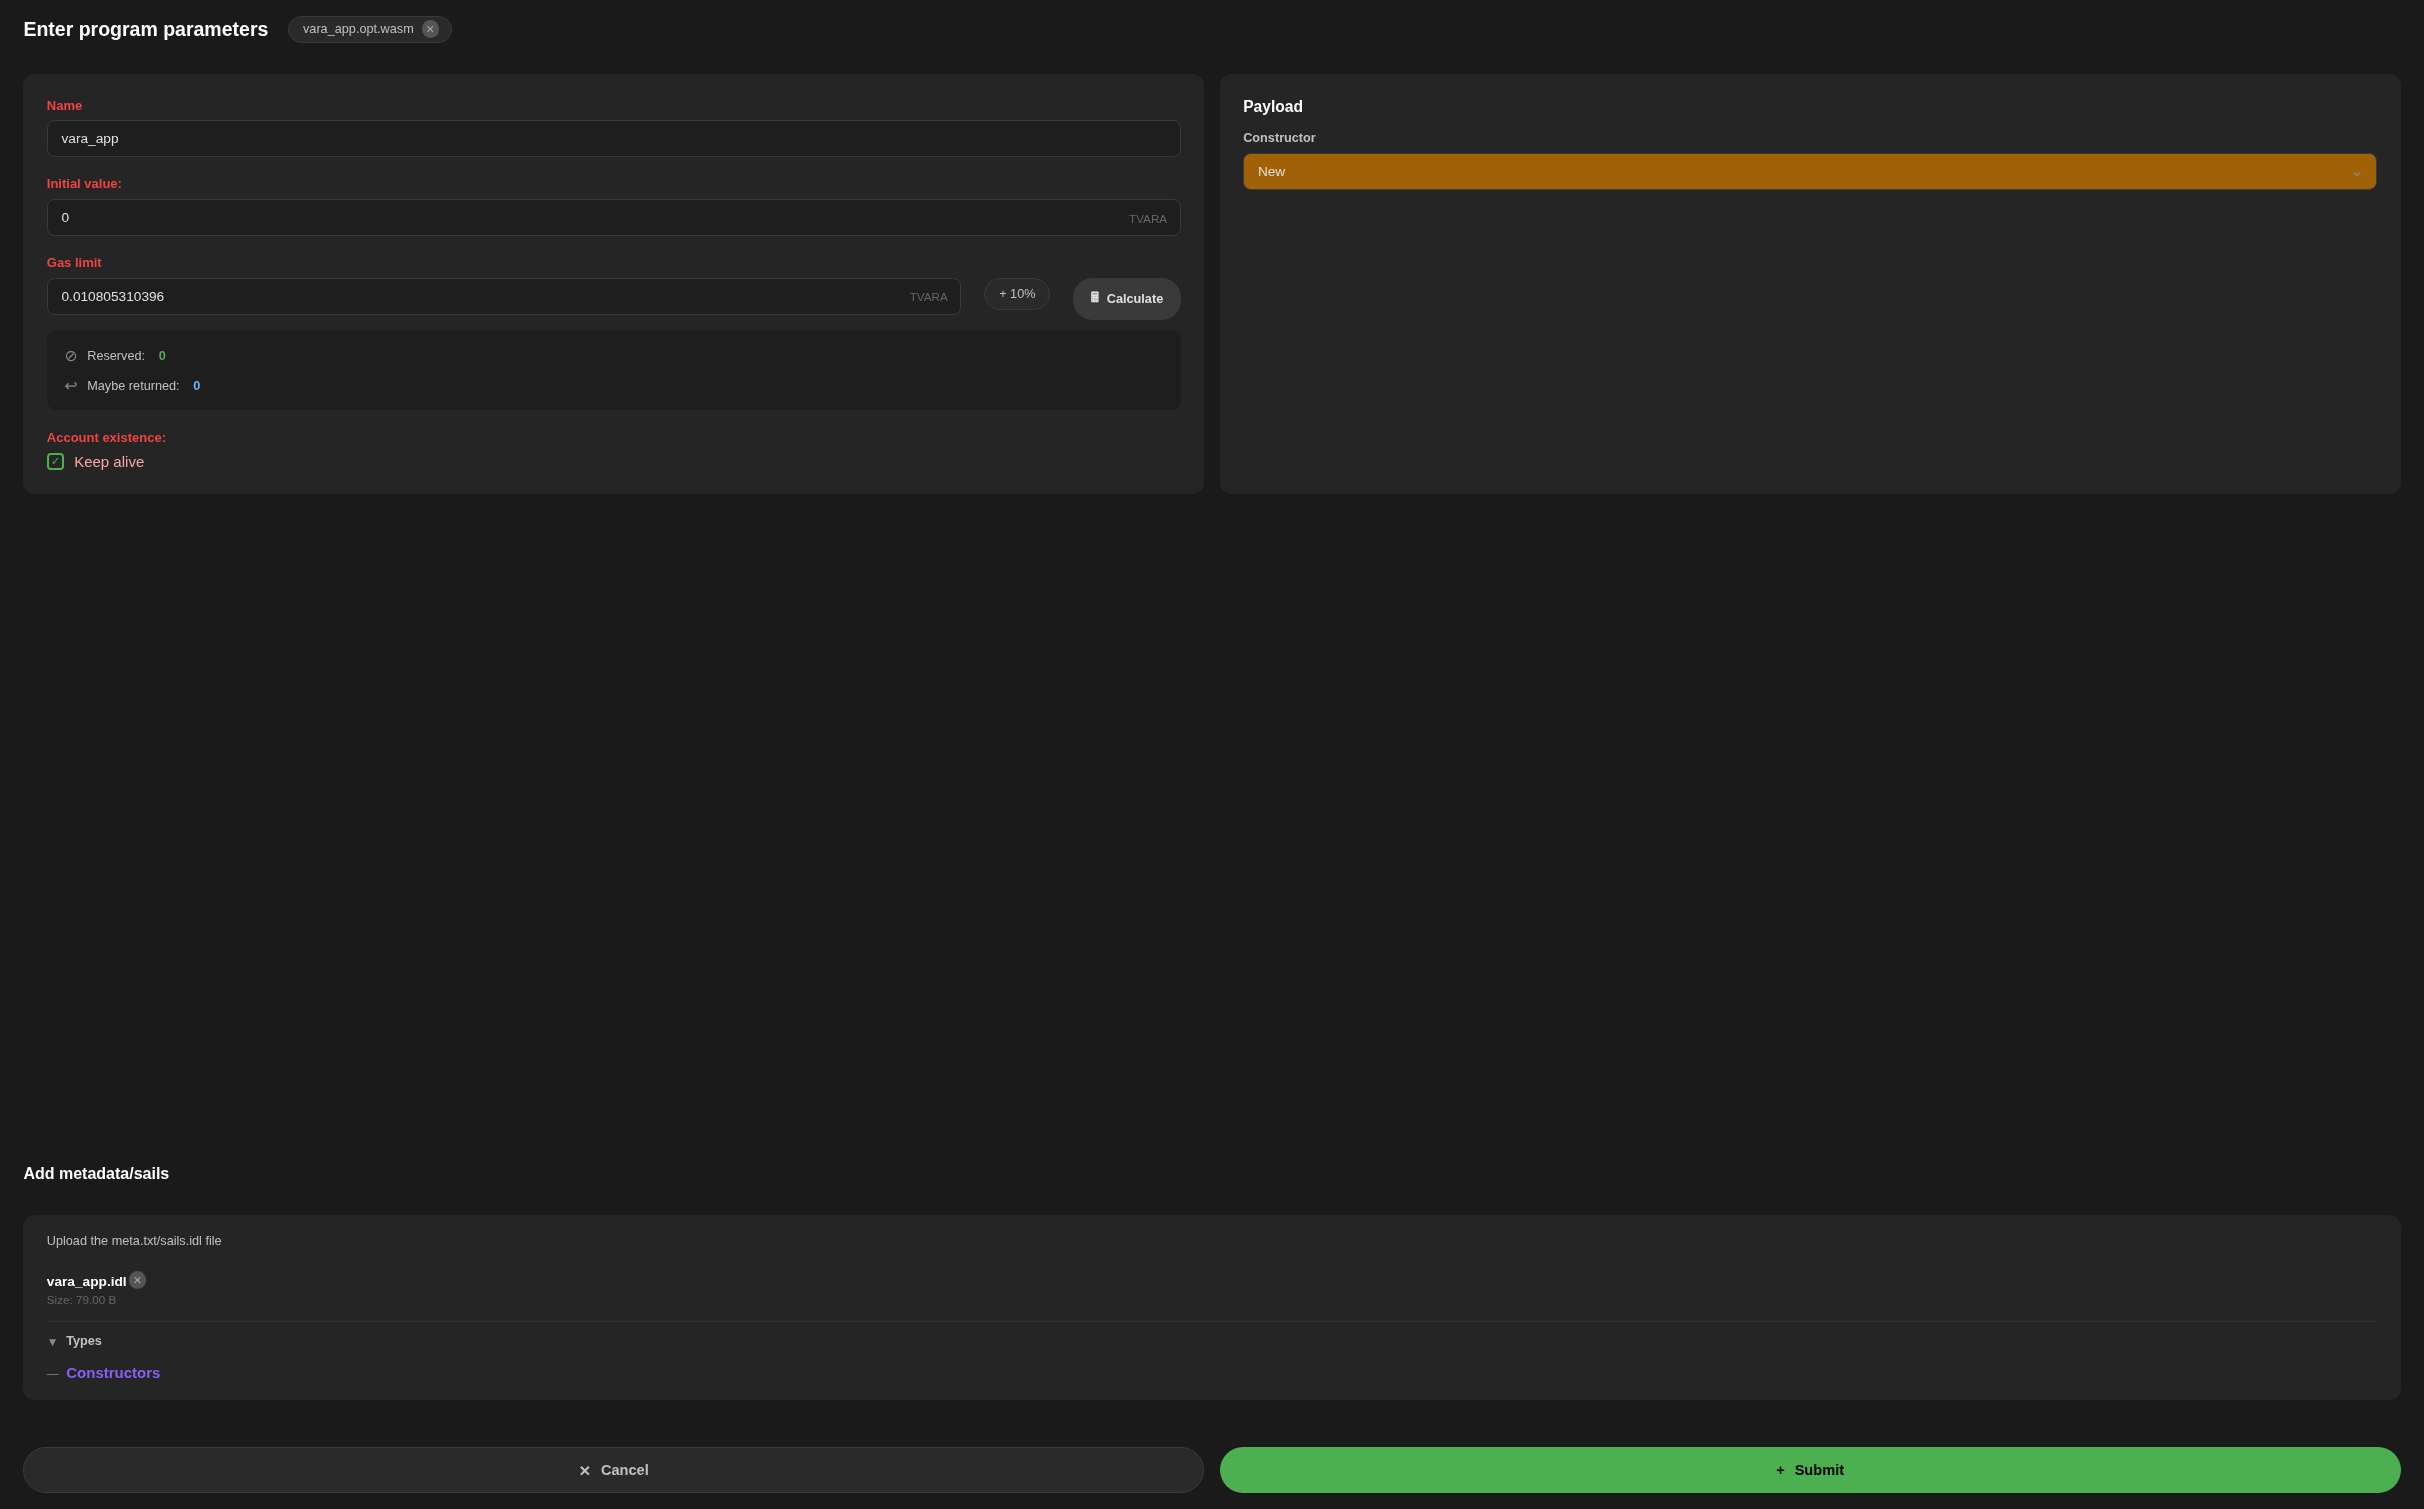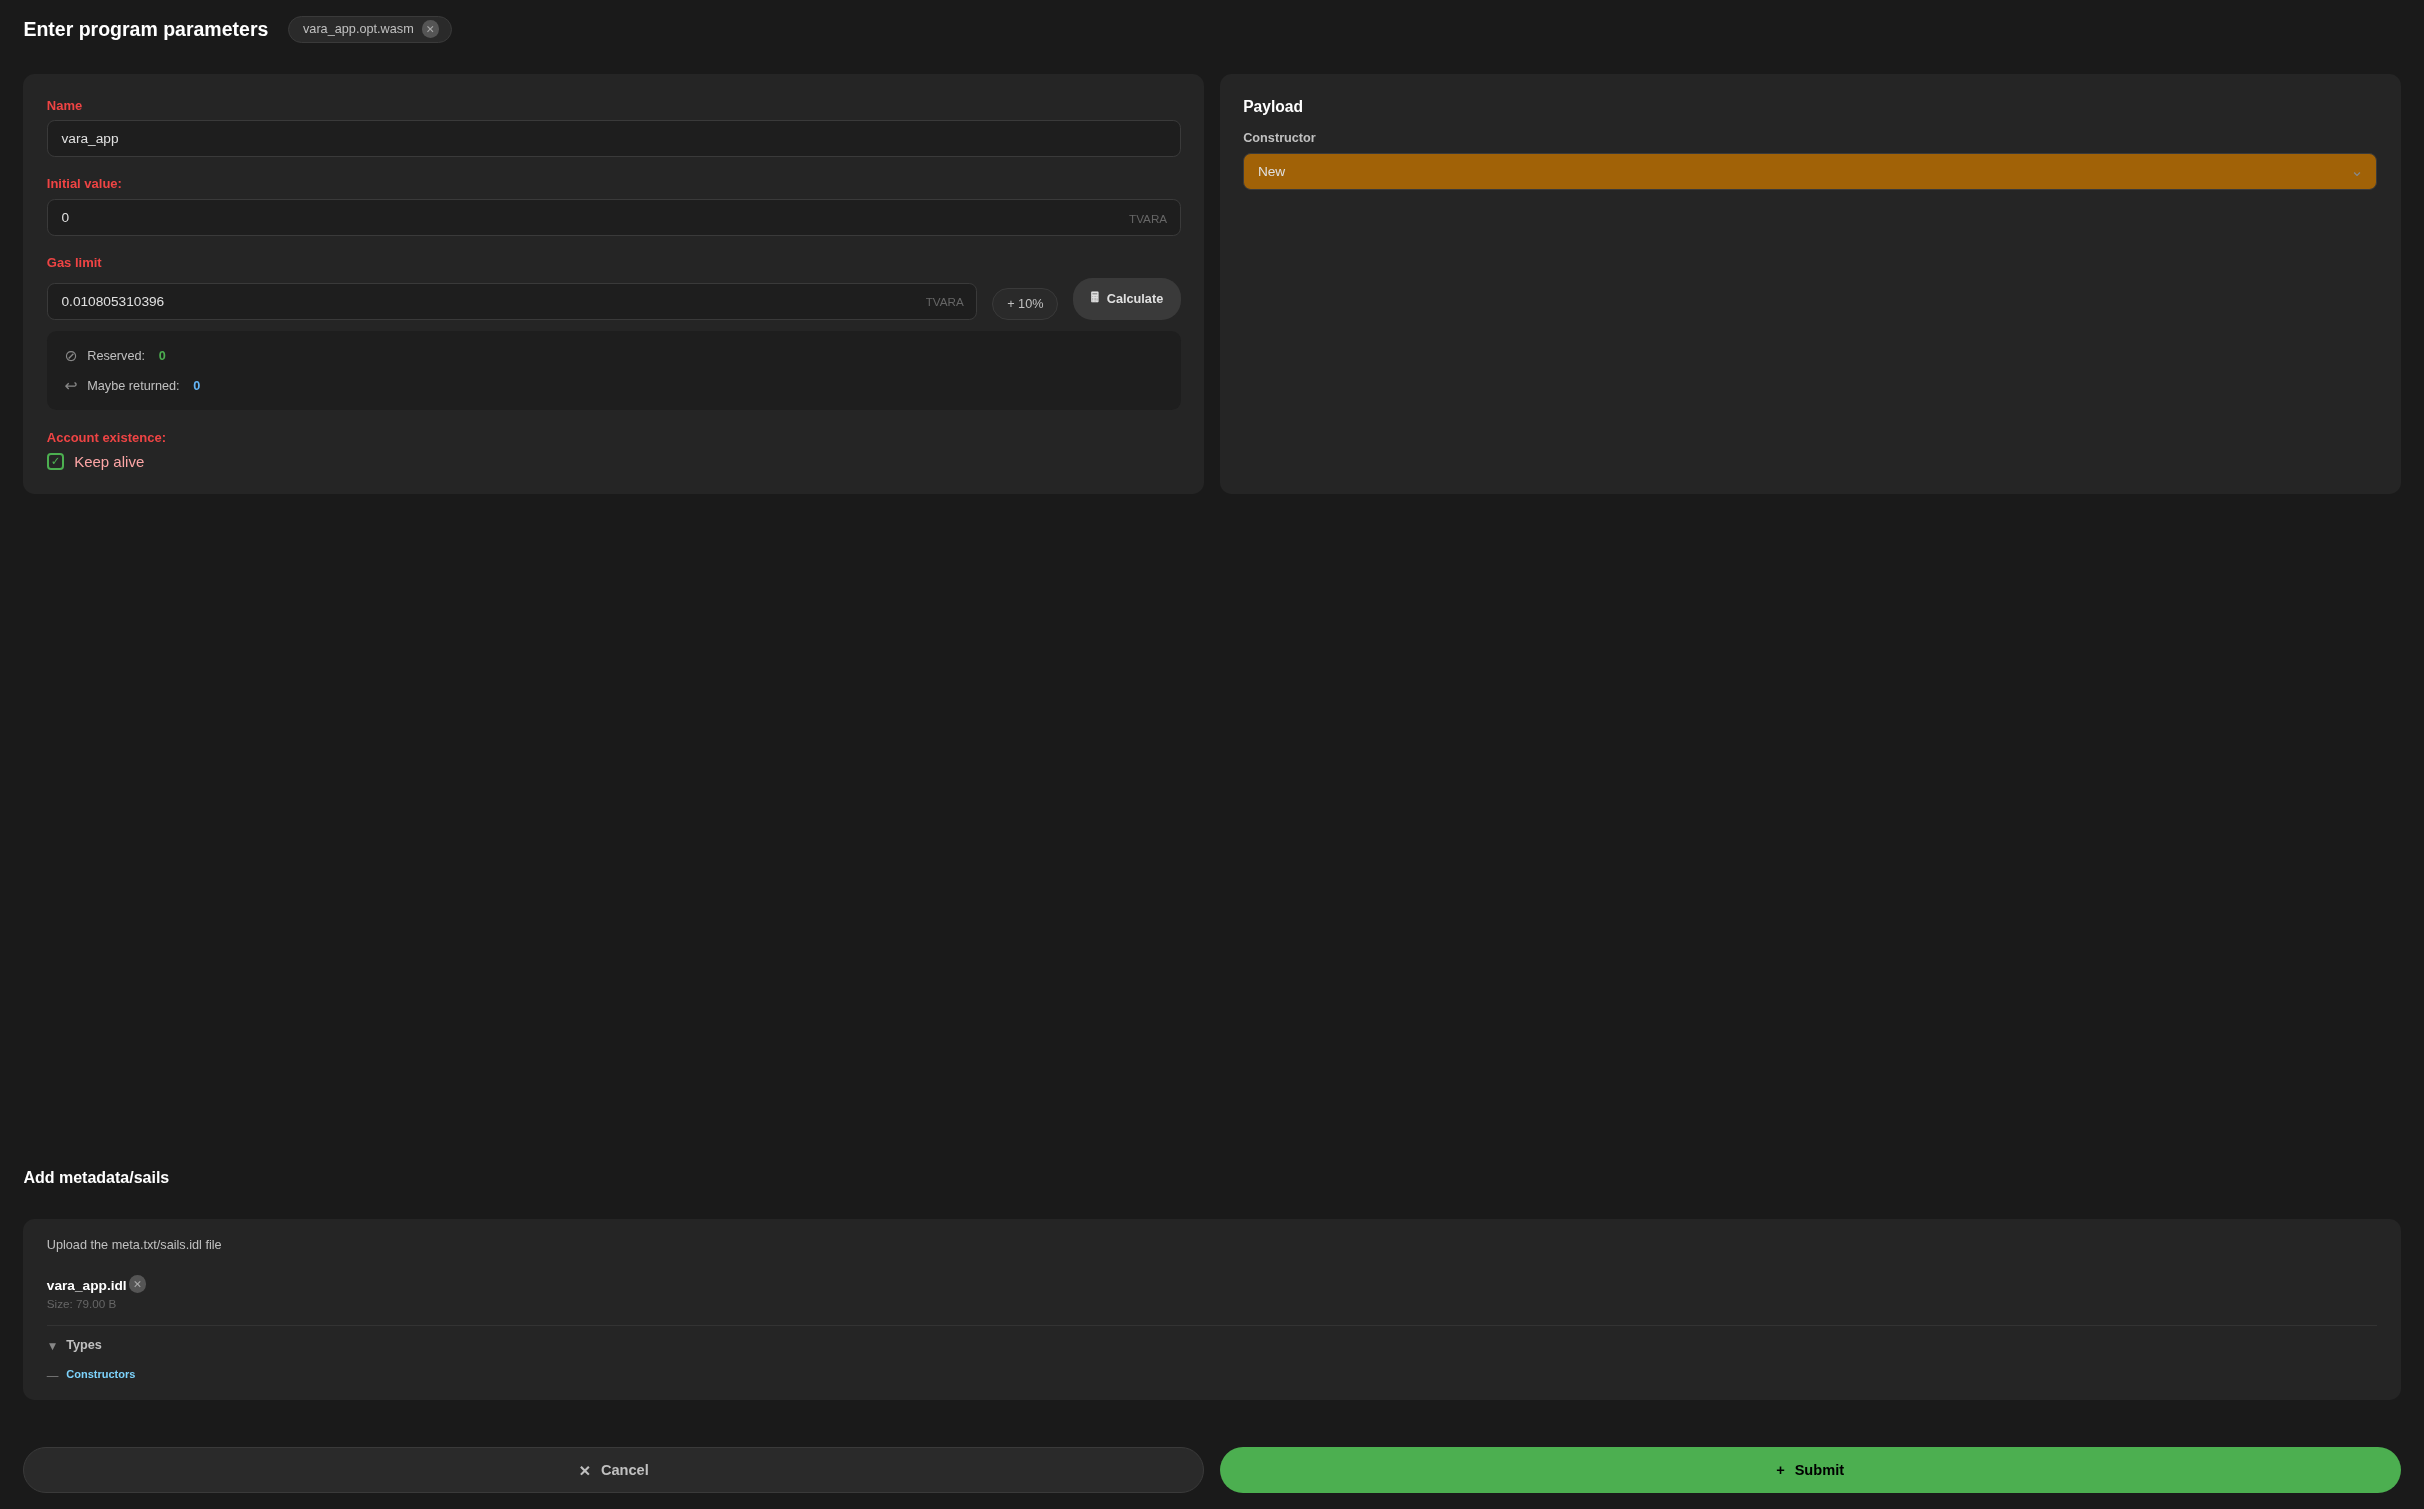--- a/index.html
+++ b/index.html
@@ -123,22 +123,22 @@
       font-weight: 500;
     }
 
     .field-group {
       margin-bottom: 19.5px;
     }
 
     
     .gas-limit-row {
       display: flex;
-      align-items: flex-end;
-      gap: 15px;
+      align-items: flex-start;
+      gap: 23px;
     }
 
     .gas-limit-input-wrap {
       flex: 1;
       position: relative;
     }
 
     .gas-limit-input-wrap .text-input {
       padding-right: 78px;
     }
@@ -362,23 +362,23 @@
     .constructors-row {
       display: flex;
       align-items: center;
       gap: 7.8px;
       margin-top: 7.8px;
       padding-top: 7.8px;
       cursor: pointer;
     }
 
     .constructors-label {
-      font-size: 11px;
-      font-weight: 600;
-      color: #7dd3fc;
+      font-size: 15px;
+      font-weight: 600;
+      color: #8b5cf6;
     }
 
     
     .action-bar {
       display: grid;
       grid-template-columns: 1fr 1fr;
       gap: 15.6px;
       padding: 15.6px 23.4px;
       background: #1a1a1a;
       position: sticky;

